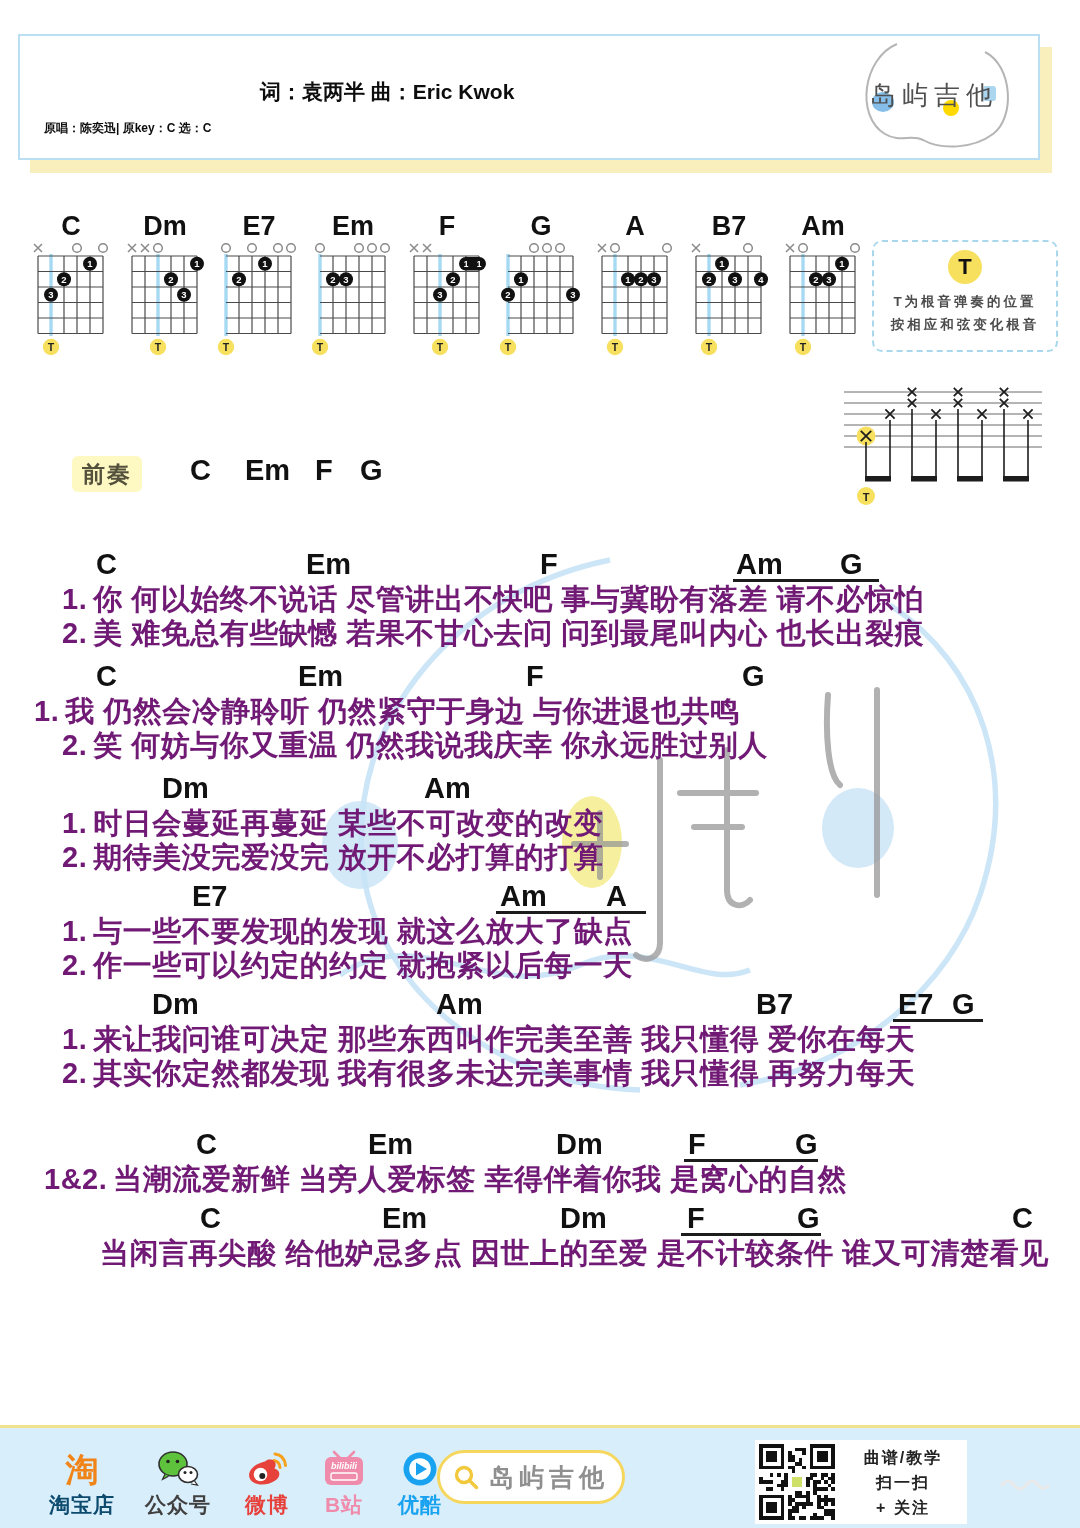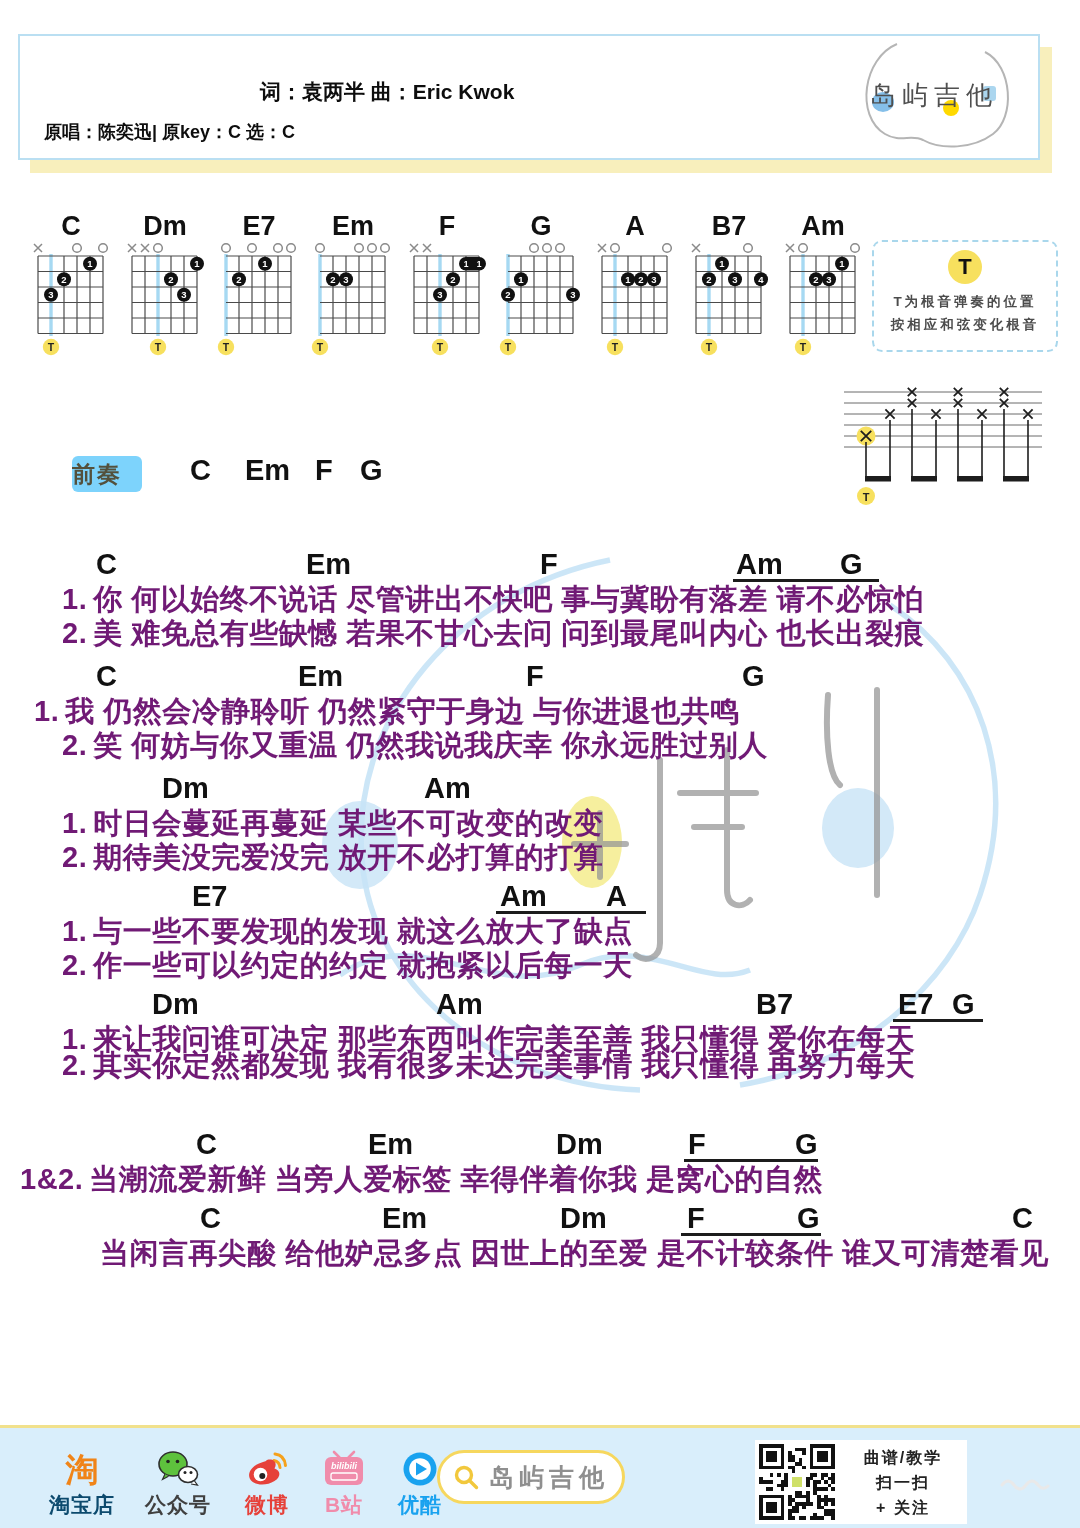--- a/index.html
+++ b/index.html
@@ -6,37 +6,37 @@
   .page{position:relative;width:1080px;height:1528px;background:#fff;overflow:hidden;
         font-family:"Liberation Sans","DejaVu Sans",sans-serif;color:#111;}
   
   .watermark{position:absolute;left:280px;top:545px;z-index:0;}
   .content{position:relative;z-index:1;}
   
   .header-card{position:absolute;left:18px;top:34px;width:1018px;height:122px;background:#fff;
                border:2px solid #badff2;box-shadow:12px 13px 0 #f8efbc;}
   .title{position:absolute;left:20px;top:6px;font-size:45px;font-weight:700;letter-spacing:1px;color:#0d0d0d;}
   .credits{position:absolute;left:240px;top:42px;font-size:21px;font-weight:700;color:#0d0d0d;}
-  .meta{position:absolute;left:24px;top:84px;font-size:18px;font-weight:600;color:#0d0d0d;}
+  .meta{position:absolute;left:24px;top:84px;font-size:12px;font-weight:600;color:#0d0d0d;}
   .logo{position:absolute;right:8px;top:-8px;width:185px;height:132px;}
   .logo-text{position:absolute;left:25px;top:50px;font-size:26px;color:#4f4f4f;letter-spacing:6px;font-weight:400;}
   
   #chord-row{position:absolute;left:24px;top:212px;display:flex;}
   .chord-cell{width:94px;text-align:center;}
   .chord-name{font-size:27px;font-weight:600;height:28px;line-height:28px;color:#111;}
   .chord-svg svg{display:block;margin:0 auto;}
   .tbox{position:absolute;left:872px;top:240px;width:186px;height:112px;border:2px dashed #a9d7ec;
         border-radius:10px;background:#fff;text-align:center;box-sizing:border-box;}
   .tbox-badge{width:34px;height:34px;border-radius:50%;background:#f7e05e;color:#111;font-weight:700;
               font-size:22px;line-height:34px;margin:8px auto 6px;}
   .tbox-line{font-size:13.5px;color:#4c4c4c;letter-spacing:3px;line-height:23px;font-weight:600;}
   
   #tab-holder{position:absolute;left:842px;top:384px;}
-  .intro-label{position:absolute;left:72px;top:456px;width:70px;height:36px;background:#7dd3fc;border-radius:6px;
-               color:#53503c;font-size:23px;font-weight:700;text-align:left;line-height:36px;letter-spacing:2px;}
+  .intro-label{position:absolute;left:72px;top:456px;width:70px;height:36px;background:#fef9c3;border-radius:6px;
+               color:#53503c;font-size:23px;font-weight:700;text-align:center;line-height:36px;letter-spacing:2px;}
   #intro-row{position:absolute;left:0;top:452px;height:42px;width:100%;}
   .intro-chord{position:absolute;top:2px;font-size:29px;font-weight:700;color:#111;}
   
   #lyrics{position:absolute;left:0;top:0;width:100%;}
   .section{position:absolute;left:0;width:100%;}
   .crow{position:relative;height:34px;}
   .chord{position:absolute;top:0;font-size:29px;font-weight:700;line-height:32px;color:#111;}
   .ul{position:absolute;top:31px;height:3px;background:#1c1c1c;}
   .lline{position:absolute;left:0;width:100%;height:34px;font-size:29px;font-weight:600;color:#701a75;
          line-height:34px;white-space:nowrap;letter-spacing:0.5px;box-sizing:border-box;}
@@ -472,32 +472,32 @@
         <div class="section" style="top: 988px;">
           <div class="crow">
             <span class="chord" style="left: 152px;">Dm</span>
             <span class="chord" style="left: 436px;">Am</span>
             <span class="chord" style="left: 756px;">B7</span>
             <span class="chord" style="left: 898px;">E7</span>
             <span class="chord" style="left: 952px;">G</span>
             <div class="ul" style="left: 893px; width: 90px;"></div>
           </div>
           <div class="lline" style="top: 34px; padding-left: 62px;"><span class="num">1.</span><span class="txt">来让我问谁可决定 那些东西叫作完美至善 我只懂得 爱你在每天</span></div>
-          <div class="lline" style="top: 60px; padding-left: 62px;"><span class="num">2.</span><span class="txt">其实你定然都发现 我有很多未达完美事情 我只懂得 再努力每天</span></div>
+          <div class="lline" style="top: 68px; padding-left: 62px;"><span class="num">2.</span><span class="txt">其实你定然都发现 我有很多未达完美事情 我只懂得 再努力每天</span></div>
         </div>
         <div class="section" style="top: 1128px;">
           <div class="crow">
             <span class="chord" style="left: 196px;">C</span>
             <span class="chord" style="left: 368px;">Em</span>
             <span class="chord" style="left: 556px;">Dm</span>
             <span class="chord" style="left: 688px;">F</span>
             <span class="chord" style="left: 795px;">G</span>
             <div class="ul" style="left: 684px; width: 134px;"></div>
           </div>
-          <div class="lline" style="top: 34px; padding-left: 20px;"><span class="num">1&amp;2.</span><span class="txt">当潮流爱新鲜 当旁人爱标签 幸得伴着你我 是窝心的自然</span></div>
+          <div class="lline" style="top: 34px; padding-left: 44px;"><span class="num">1&amp;2.</span><span class="txt">当潮流爱新鲜 当旁人爱标签 幸得伴着你我 是窝心的自然</span></div>
         </div>
         <div class="section" style="top: 1202px;">
           <div class="crow">
             <span class="chord" style="left: 200px;">C</span>
             <span class="chord" style="left: 382px;">Em</span>
             <span class="chord" style="left: 560px;">Dm</span>
             <span class="chord" style="left: 687px;">F</span>
             <span class="chord" style="left: 797px;">G</span>
             <span class="chord" style="left: 1012px;">C</span>
             <div class="ul" style="left: 681px; width: 140px;"></div>

